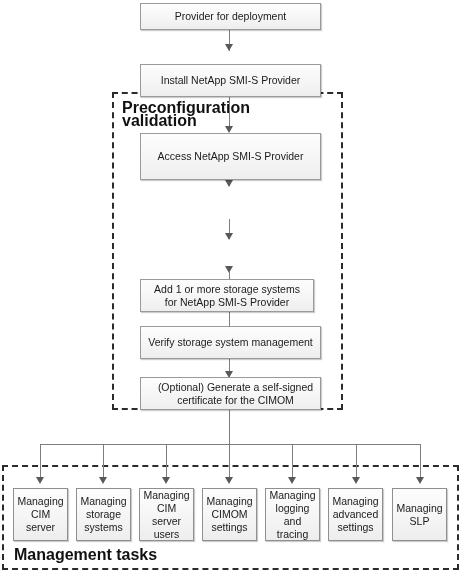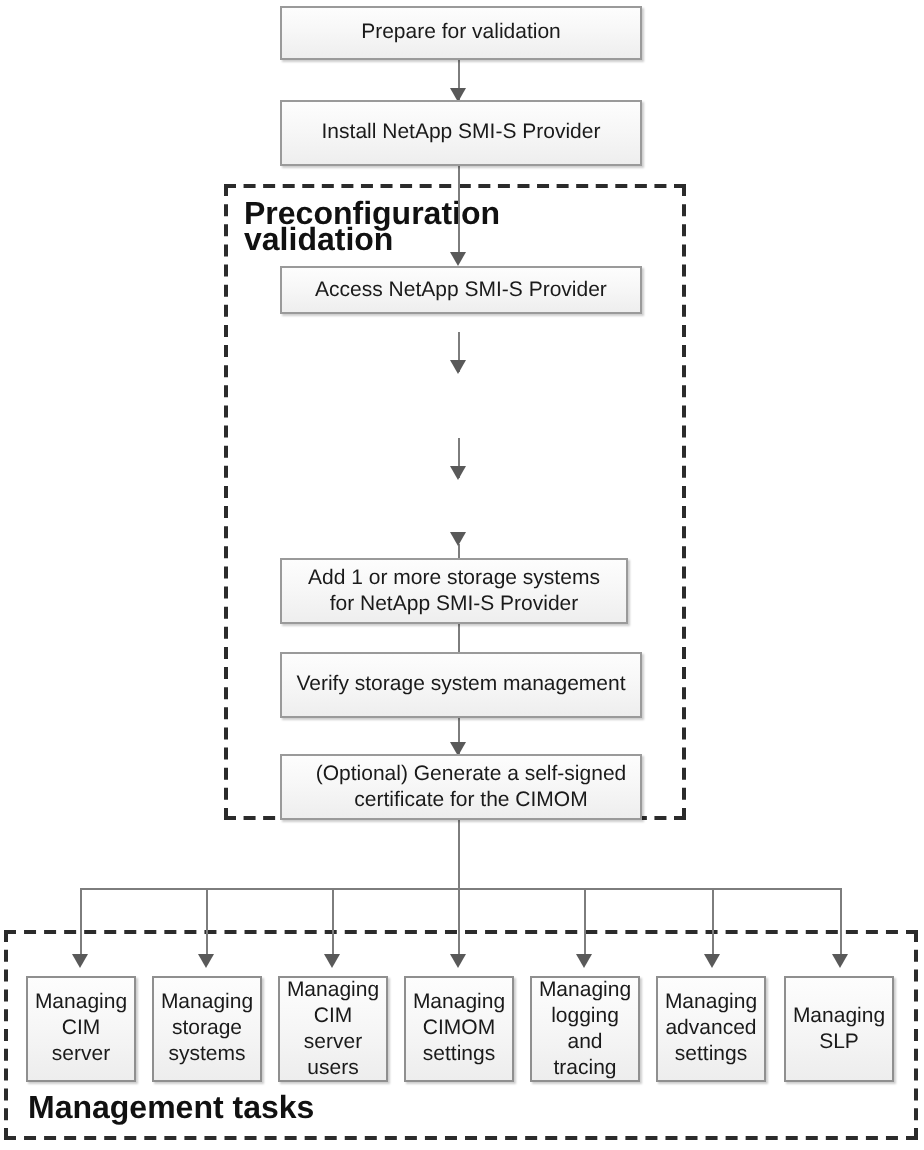--- a/index.html
+++ b/index.html
@@ -141,28 +141,28 @@
   <div class="vline" style="left:292px; top:444px; height:38px;"></div>
   <div class="arrowhead" style="left:288px; top:477px;"></div>
 
   <div class="vline" style="left:356px; top:444px; height:38px;"></div>
   <div class="arrowhead" style="left:352px; top:477px;"></div>
 
   <div class="vline" style="left:420px; top:444px; height:38px;"></div>
   <div class="arrowhead" style="left:416px; top:477px;"></div>
 
   <div class="proc-box" style="left:140px; top:3px; width:181px; height:27px;">
-    <span>Prepare for validation</span>
-  </div>
-
-  <div class="proc-box" style="left:140px; top:50px; width:181px; height:33px;">
+    <span>Provider for deployment</span>
+  </div>
+
+  <div class="proc-box" style="left:140px; top:64px; width:181px; height:33px;">
     <span>Install NetApp SMI-S Provider</span>
   </div>
 
-  <div class="proc-box" style="left:140px; top:133px; width:181px; height:24px;">
+  <div class="proc-box" style="left:140px; top:133px; width:181px; height:47px;">
     <span>Access NetApp SMI-S Provider</span>
   </div>
 
 
 
   <div class="proc-box" style="left:140px; top:279px; width:174px; height:33px; white-space:pre-line;">
     <span style="white-space:pre-line;">Add 1 or more storage systems
 for NetApp SMI-S Provider</span>
   </div>
 

